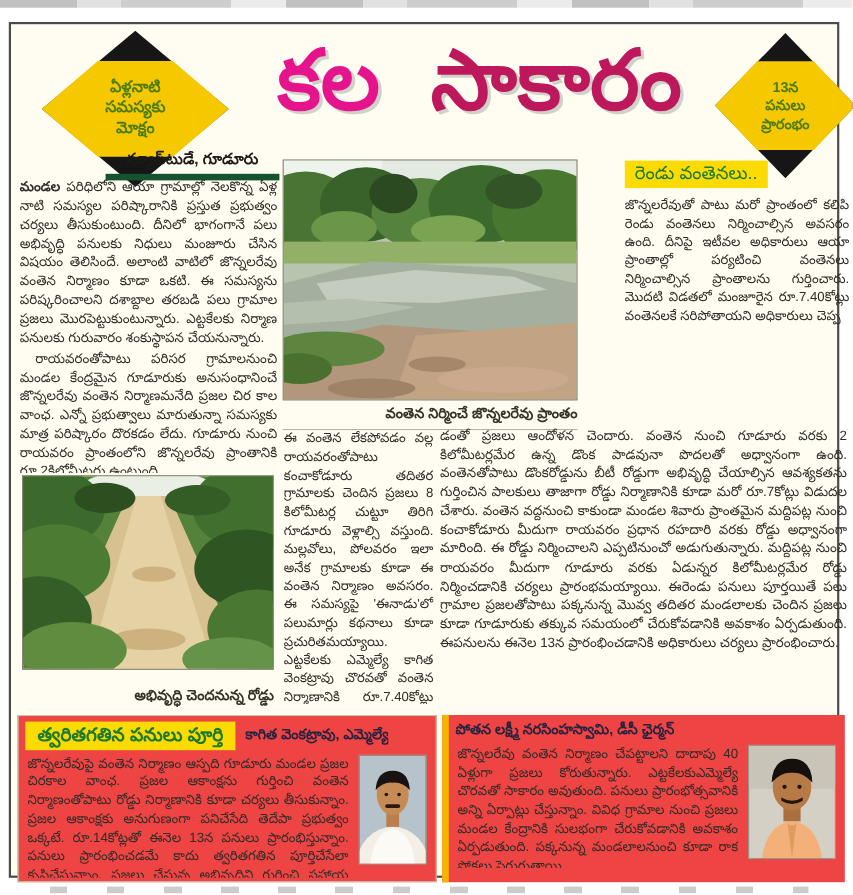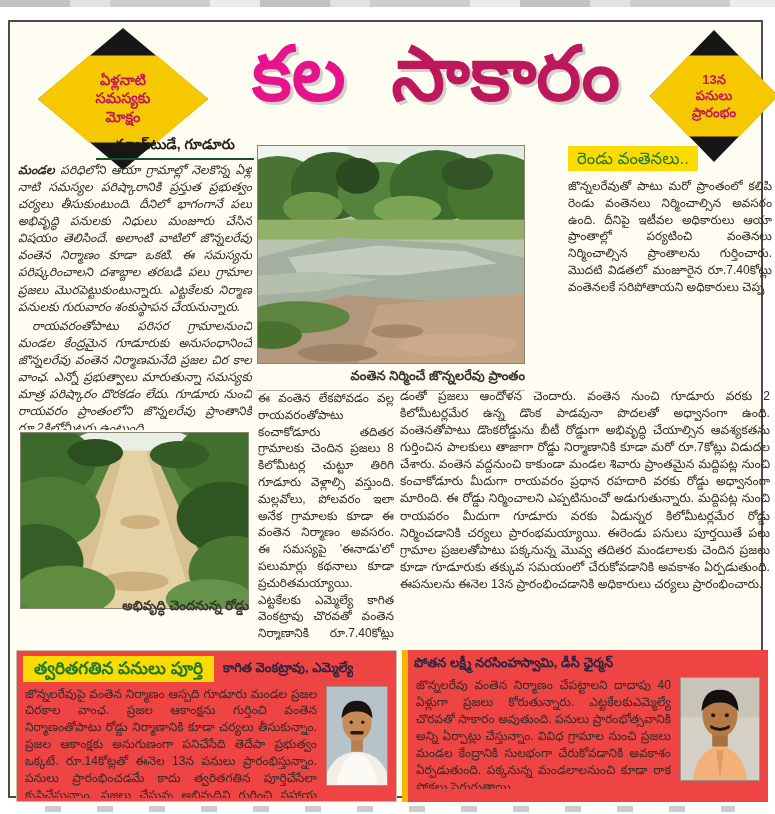--- a/index.html
+++ b/index.html
@@ -20,59 +20,59 @@
   .paper{
     position:absolute;left:8px;top:20px;width:755px;height:778px;
     background:#fffdf2;border:2px solid #4b4b49;box-sizing:border-box;
   }
   
   .sign{position:absolute;}
   .sign svg{position:absolute;inset:0;width:100%;height:100%;}
   .sign-text{
     position:absolute;inset:0;display:flex;flex-direction:column;
     align-items:center;justify-content:center;gap:1px;
-    font-weight:bold;color:#be185d;text-align:center;line-height:1.2;
+    font-weight:bold;color:#4d7c0f;text-align:center;line-height:1.2;
   }
   .sign-left{left:28px;top:6px;width:170px;height:142px;}
   .sign-left .sign-text{font-size:14.5px;}
   .sign-right{left:640px;top:8px;width:128px;height:132px;}
   .sign-right .sign-text{font-size:13px;}
   .main-title{
     position:absolute;left:202px;top:2px;width:448px;height:118px;
     display:flex;align-items:center;justify-content:center;gap:46px;
     font-weight:bold;font-size:76px;white-space:nowrap;
   }
   .title-pink{color:#e5148c;text-shadow:3px 3px 0 rgba(150,158,150,.45);}
   .title-green{color:#be185d;text-shadow:3px 3px 0 rgba(150,158,150,.45);}
   
   .dateline{
     position:absolute;left:86px;top:114px;width:158px;text-align:center;
     font-weight:bold;font-size:14px;color:#1d1b18;
-    border-bottom:2px solid #14532d;padding-bottom:2px;
+    border-bottom:6px solid #14532d;padding-bottom:2px;
   }
   
   .btxt{
     font-size:12.2px;line-height:1.4;color:#2f2d28;text-align:justify;
   }
-  .col1{position:absolute;left:8px;top:140px;width:234px;height:268px;overflow:hidden;font-style:italic;}
+  .col1{position:absolute;left:8px;top:140px;width:234px;height:268px;overflow:hidden;}
   .col1 p{margin:0 0 2px 0;}
   .col1 p.ind{text-indent:14px;}
   .lead{font-weight:bold;}
   .midcol{position:absolute;left:248px;top:368px;width:136px;height:250px;overflow:hidden;font-size:12px;}
   .widecol{position:absolute;left:390px;top:366px;width:370px;height:256px;overflow:hidden;}
   
   .photo{position:absolute;border:1px solid #8a8673;box-sizing:border-box;background:#cfd6c5;}
   .photo svg{display:block;width:100%;height:100%;}
   .photo-road{left:10px;top:410px;width:229px;height:177px;}
   .photo-site{left:247px;top:123px;width:268px;height:219px;}
   .caption{
     position:absolute;text-align:right;font-weight:bold;
     font-size:13px;color:#35322a;
   }
-  .cap-road{left:10px;top:576px;width:229px;}
+  .cap-road{left:10px;top:602px;width:229px;}
   .cap-site{left:247px;top:346px;width:268px;border-bottom:1px solid #b7b2a0;padding-bottom:4px;}
   
   .sidebar{position:absolute;left:558px;top:124px;width:204px;}
   .sb-chip{
     display:inline-block;background:#fcdb03;color:#1c7a2e;
     font-weight:normal;font-size:16.5px;padding:3px 9px;line-height:1.15;
   }
   .sb-line2{margin-left:62px;margin-top:2px;}
   .sb-body{margin-top:7px;height:198px;overflow:hidden;font-size:12px;}
   

